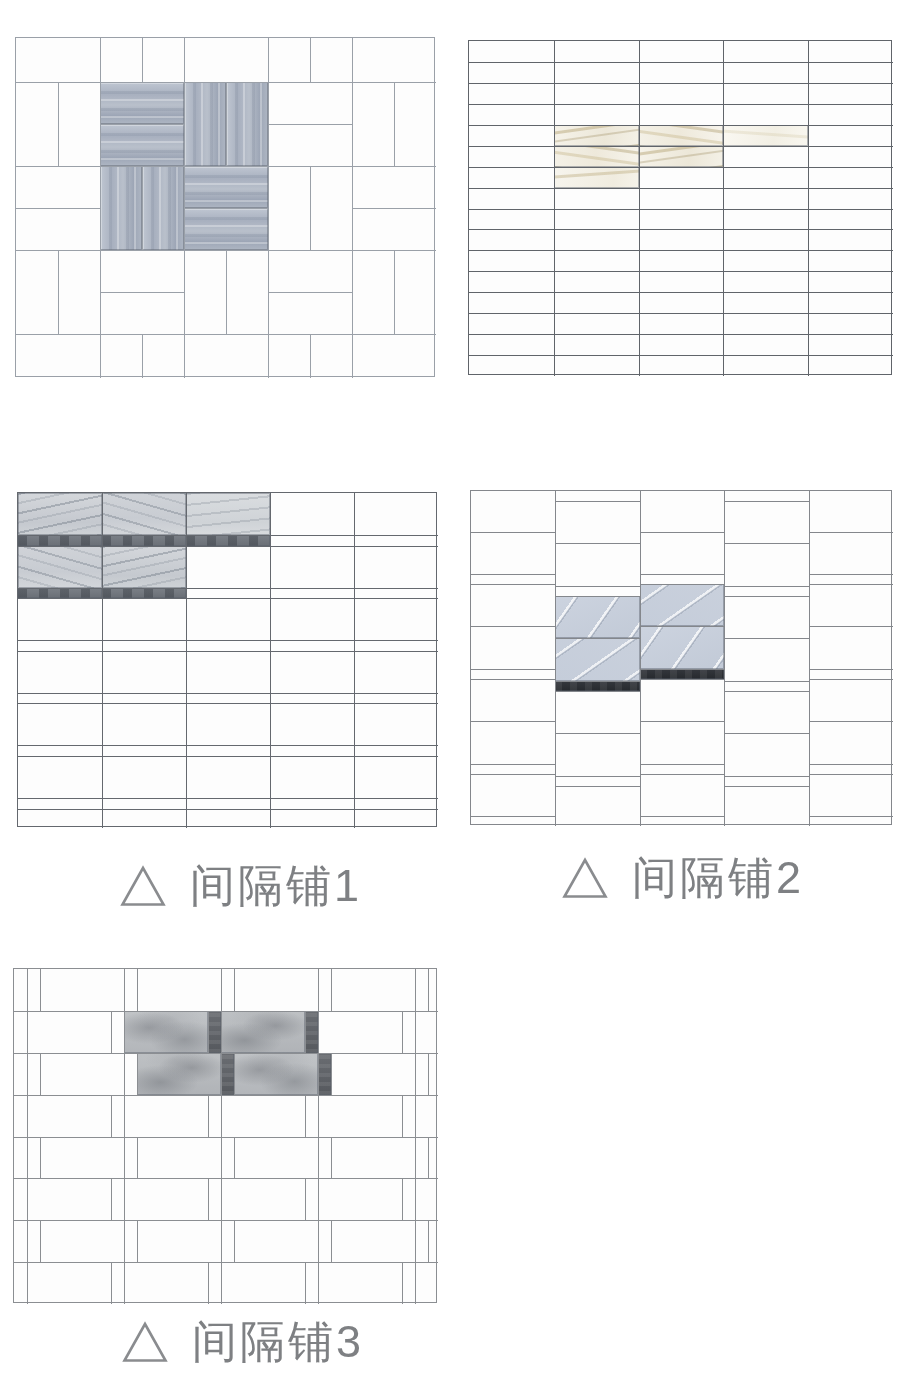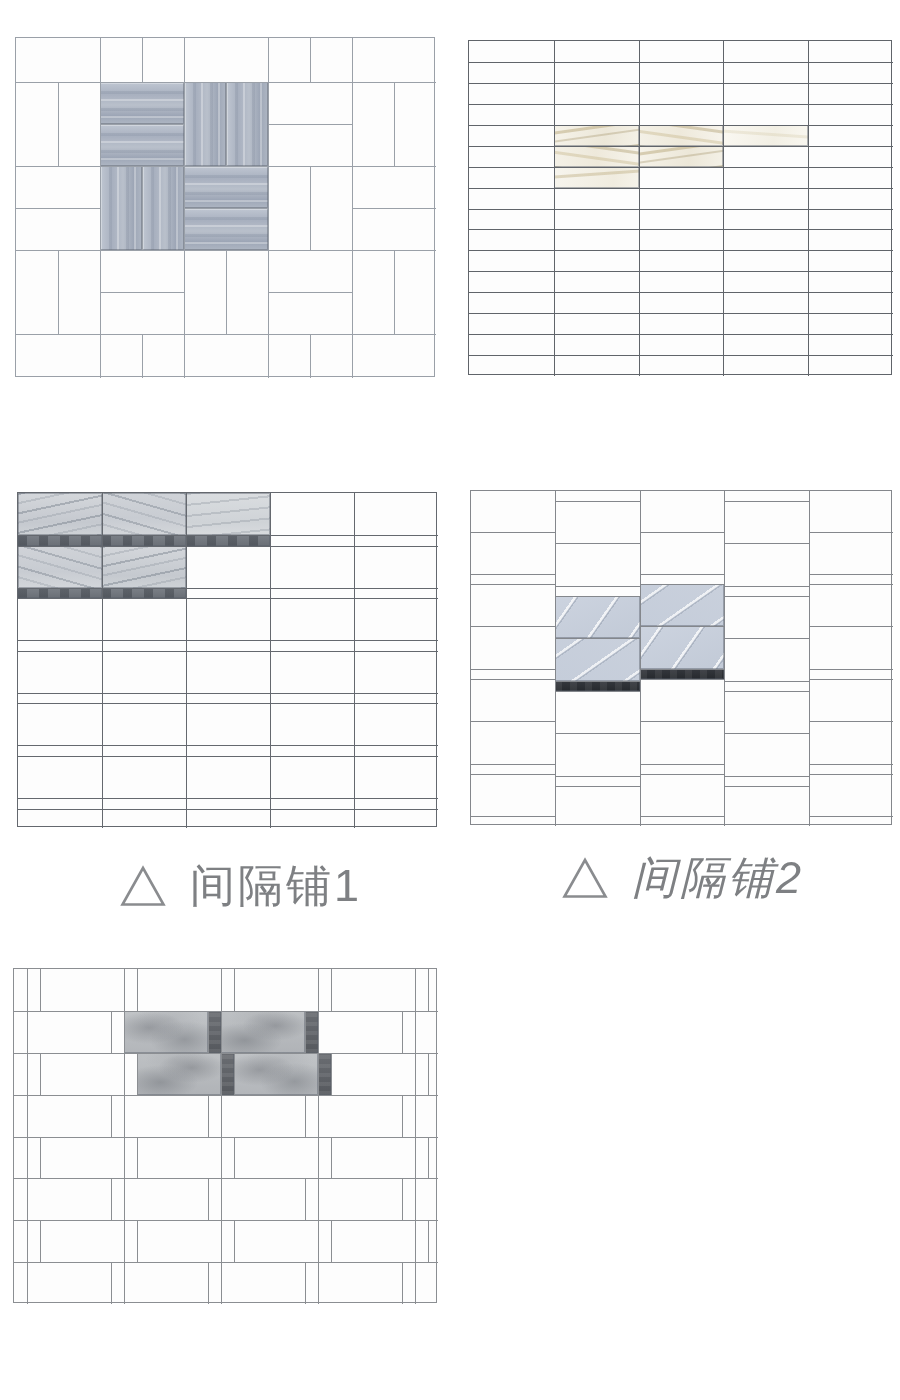--- a/index.html
+++ b/index.html
@@ -332,19 +332,25 @@
       <div style="position: absolute; left: 388px; top: 293.125px; width: 1px; height: 41.875px; background: rgb(139, 142, 146);"></div>
       <div style="position: absolute; left: 401px; top: 293.125px; width: 1px; height: 41.875px; background: rgb(139, 142, 146);"></div>
     </div>
 
   <div class="caption" style="left: 120px; top: 853px; margin-top: 8px;">
     <svg class="tri" viewBox="0 0 46 42">
         <path d="M23 3 L43.5 39.5 L2.5 39.5 Z" stroke="#8a8c8f"></path>
       </svg>
     <span class="cap-text" style="color: rgb(126, 128, 131);">间隔铺1</span>
   </div>
-  <div class="caption" style="left: 562px; top: 853px; font-style: italic;">
+  <div class="caption" style="left: 562px; top: 853px;">
     <svg class="tri" viewBox="0 0 46 42">
         <path d="M23 3 L43.5 39.5 L2.5 39.5 Z" stroke="#8a8c8f"></path>
       </svg>
     <span class="cap-text" style="color: rgb(126, 128, 131);">间隔铺2</span>
   </div>
+  <div class="caption" style="left: 122px; top: 1317px;">
+    <svg class="tri" viewBox="0 0 46 42">
+        <path d="M23 3 L43.5 39.5 L2.5 39.5 Z" stroke="#8a8c8f"></path>
+      </svg>
+    <span class="cap-text" style="color: rgb(126, 128, 131);">间隔铺3</span>
+  </div>
 </div>
 
 </body></html>

